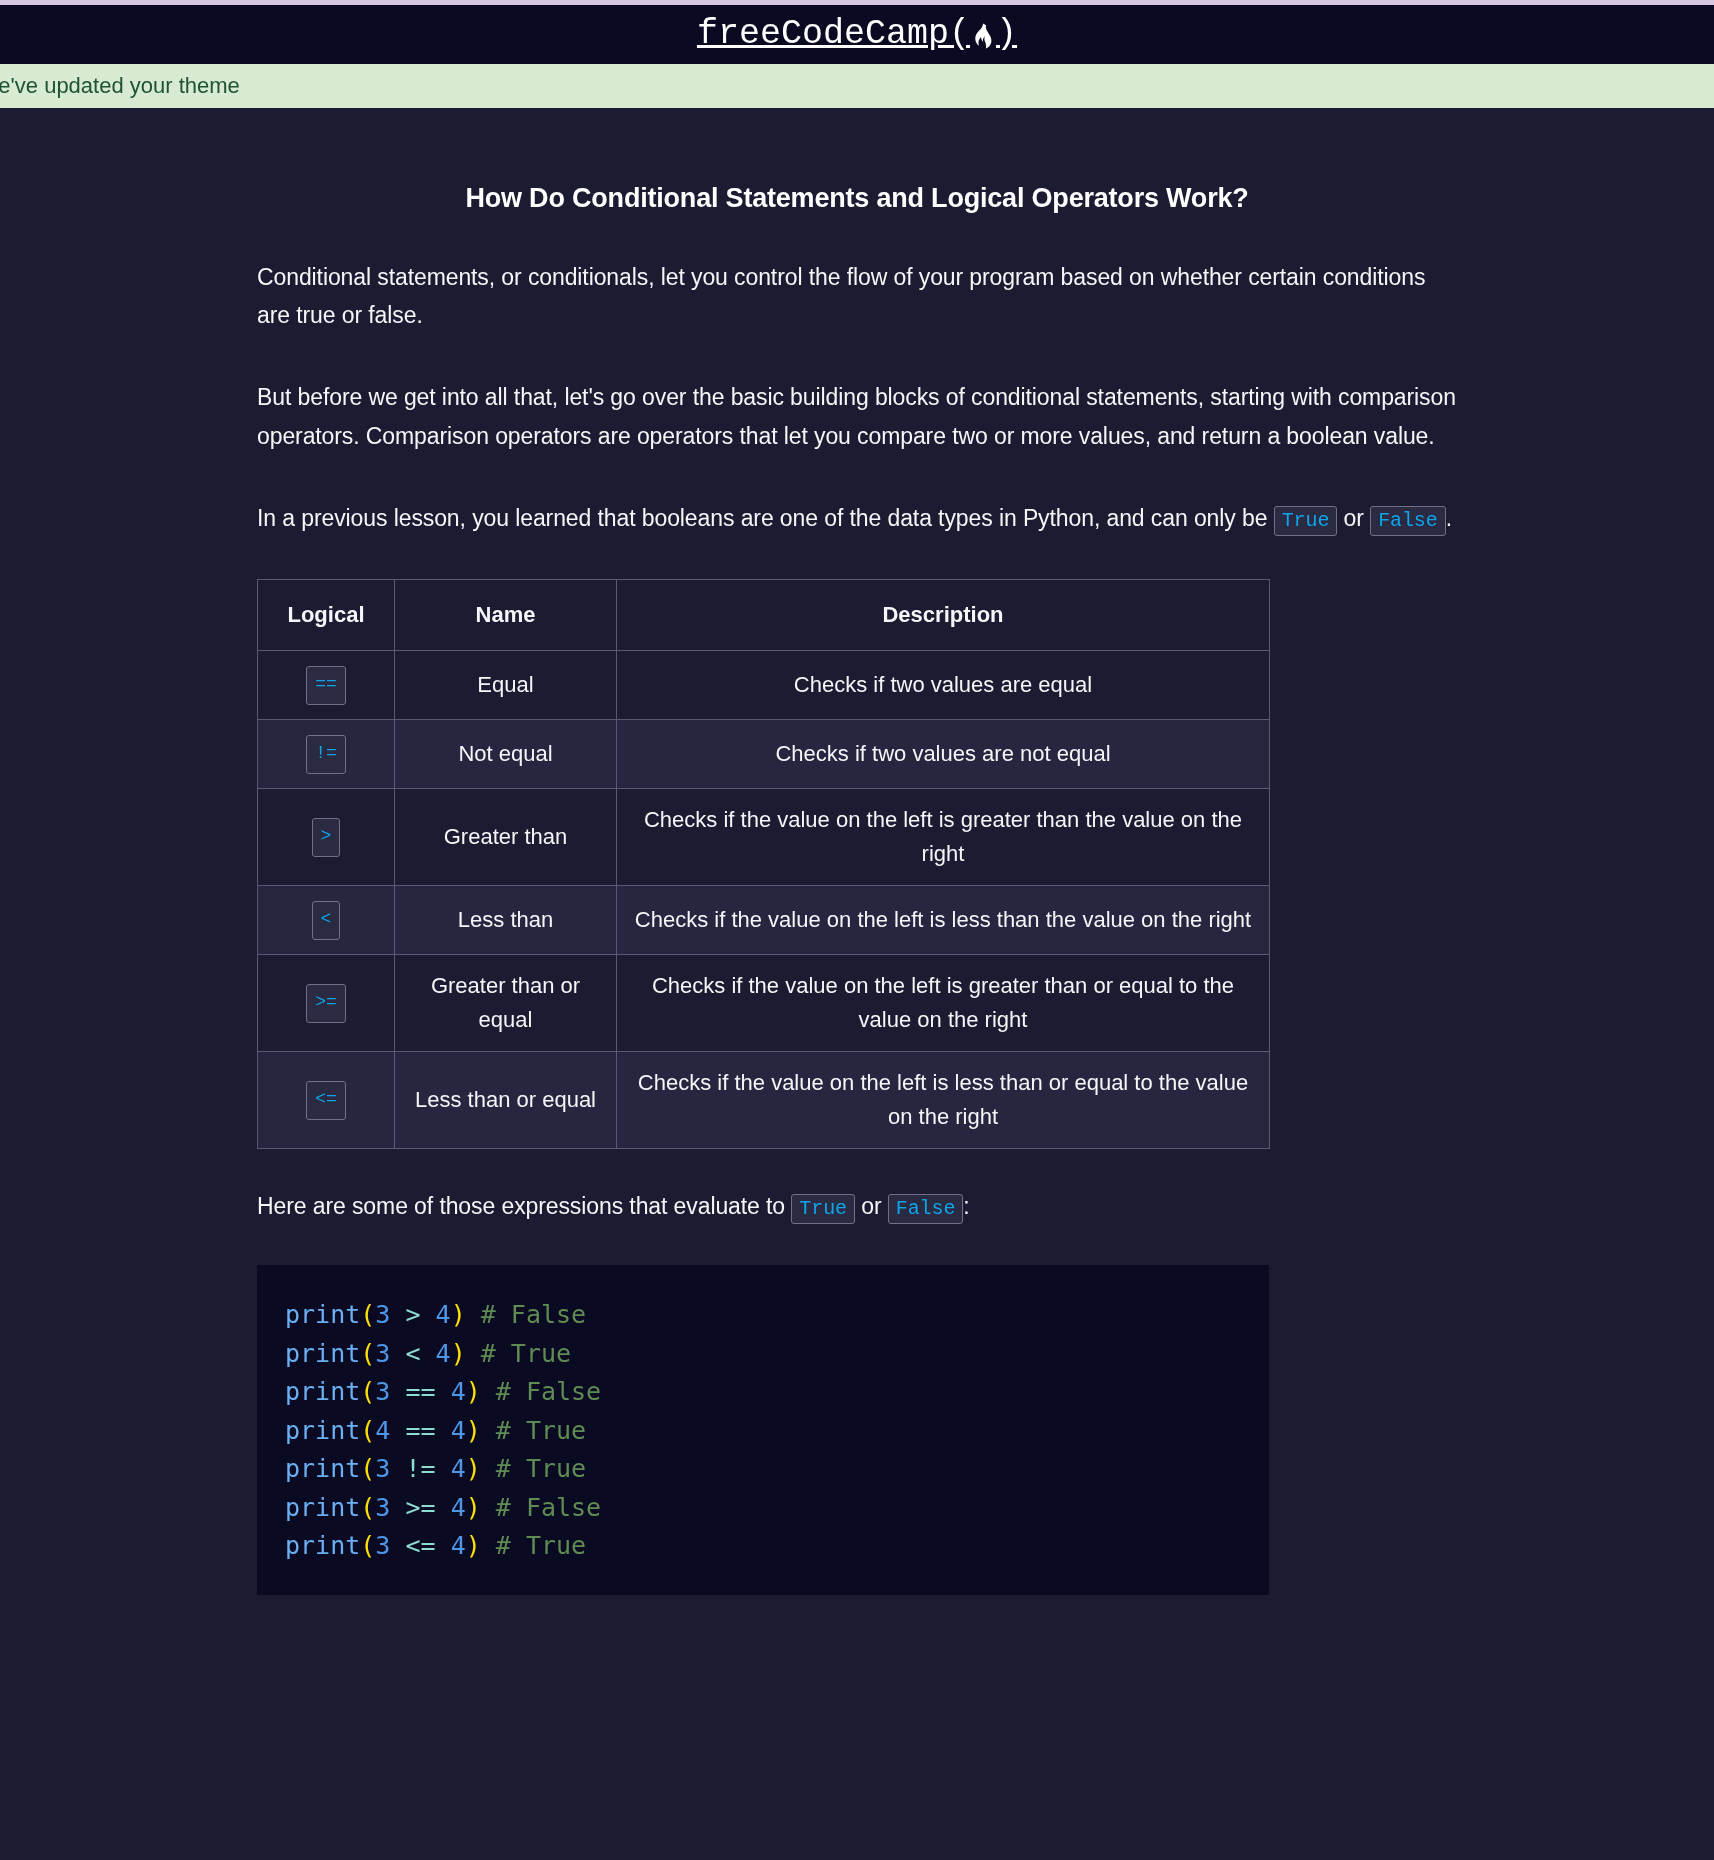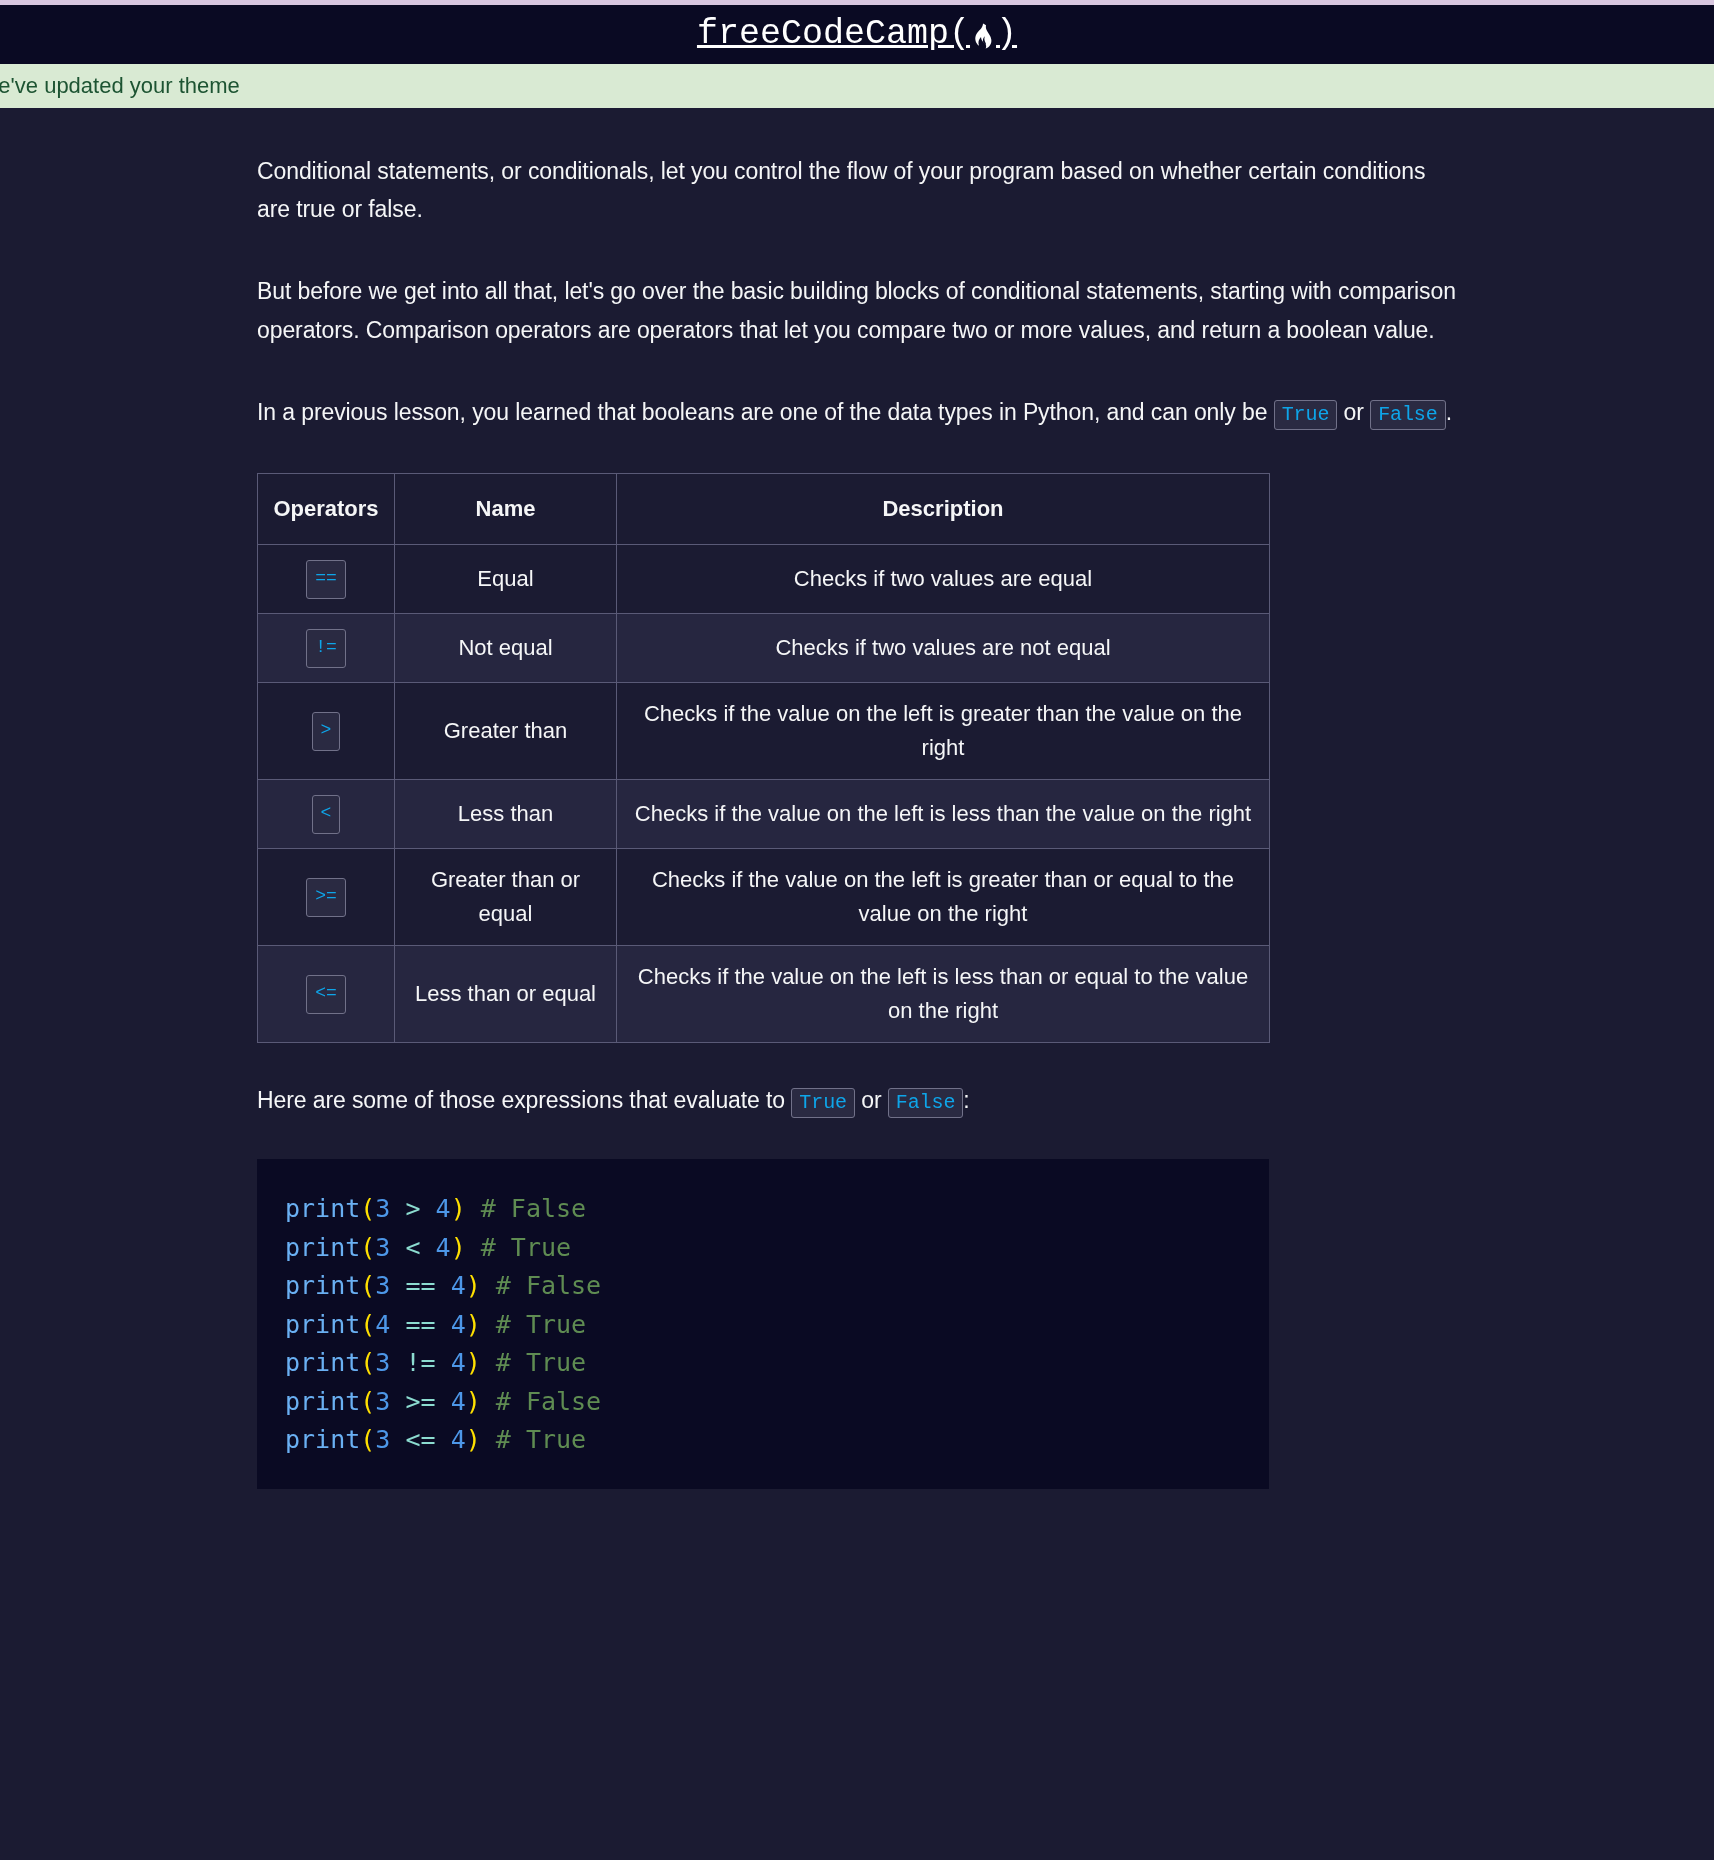--- a/index.html
+++ b/index.html
@@ -182,39 +182,40 @@
     <span class="brand-paren">)</span>
   </a>
 </header>
 
 <div class="theme-banner">
   <span class="theme-banner-text">We've updated your theme</span>
 </div>
 
 <main class="page-body">
 
+  <h1 class="article-title">How Do Conditional Statements and Logical Operators Work?</h1>
 
   <div class="content-wrap">
 
     <p class="para">Conditional statements, or conditionals, let you control the flow of your program based on whether certain conditions are true or false.</p>
 
     <p class="para">But before we get into all that, let's go over the basic building blocks of conditional statements, starting with comparison operators. Comparison operators are operators that let you compare two or more values, and return a boolean value.</p>
 
     <p class="para"><span>In a previous lesson, you learned that booleans are one of the data types in Python, and can only be </span><code class="inline">True</code><span> or </span><code class="inline">False</code><span>.</span></p>
 
 
     <table class="ops">
       <colgroup>
         <col class="c-op">
           <col class="c-name">
           <col class="c-desc">
       </colgroup>
       <thead>
         <tr>
-          <th>Operators</th>
+          <th>Logical</th>
           <th>Name</th>
           <th>Description</th>
         </tr>
       </thead>
       <tbody>
         <tr>
           <td class="op-cell"><code class="inline">==</code></td>
           <td>Equal</td>
           <td>Checks if two values are equal</td>
         </tr>

